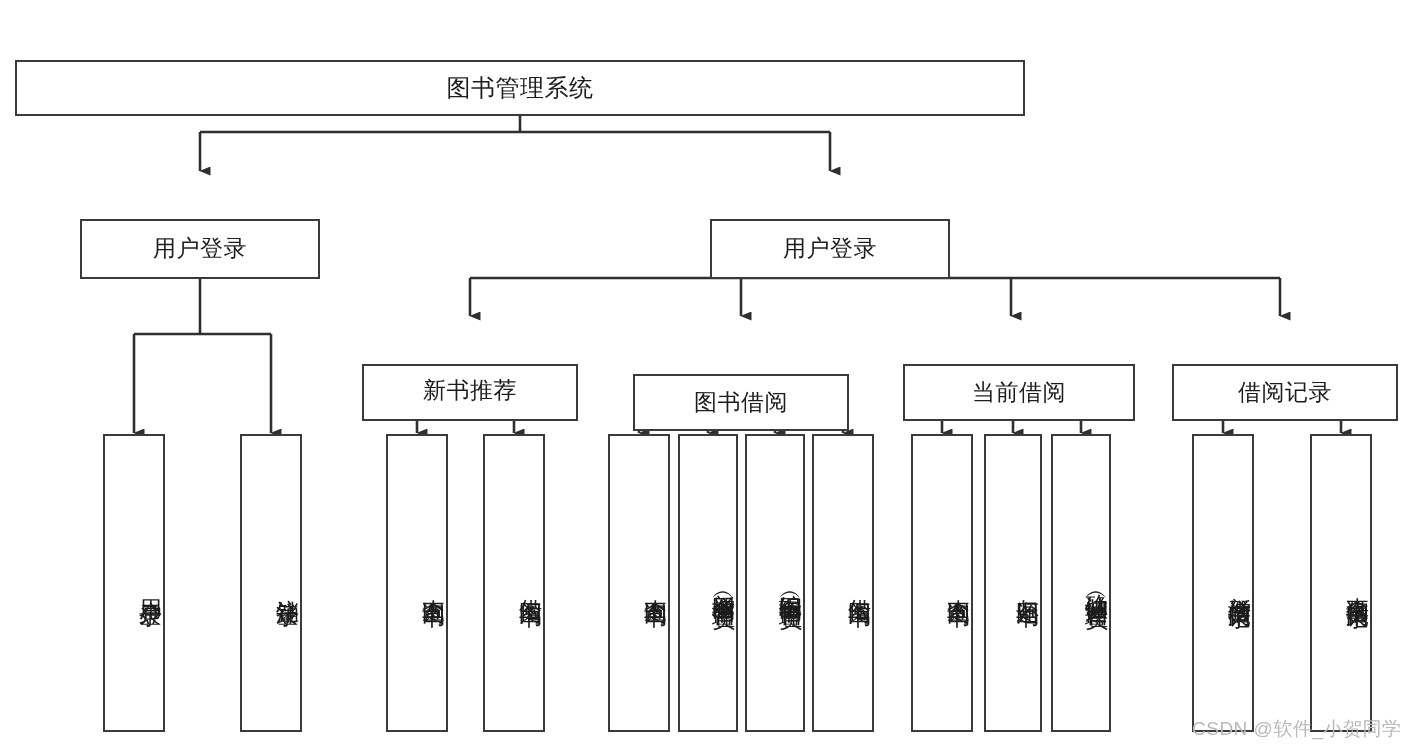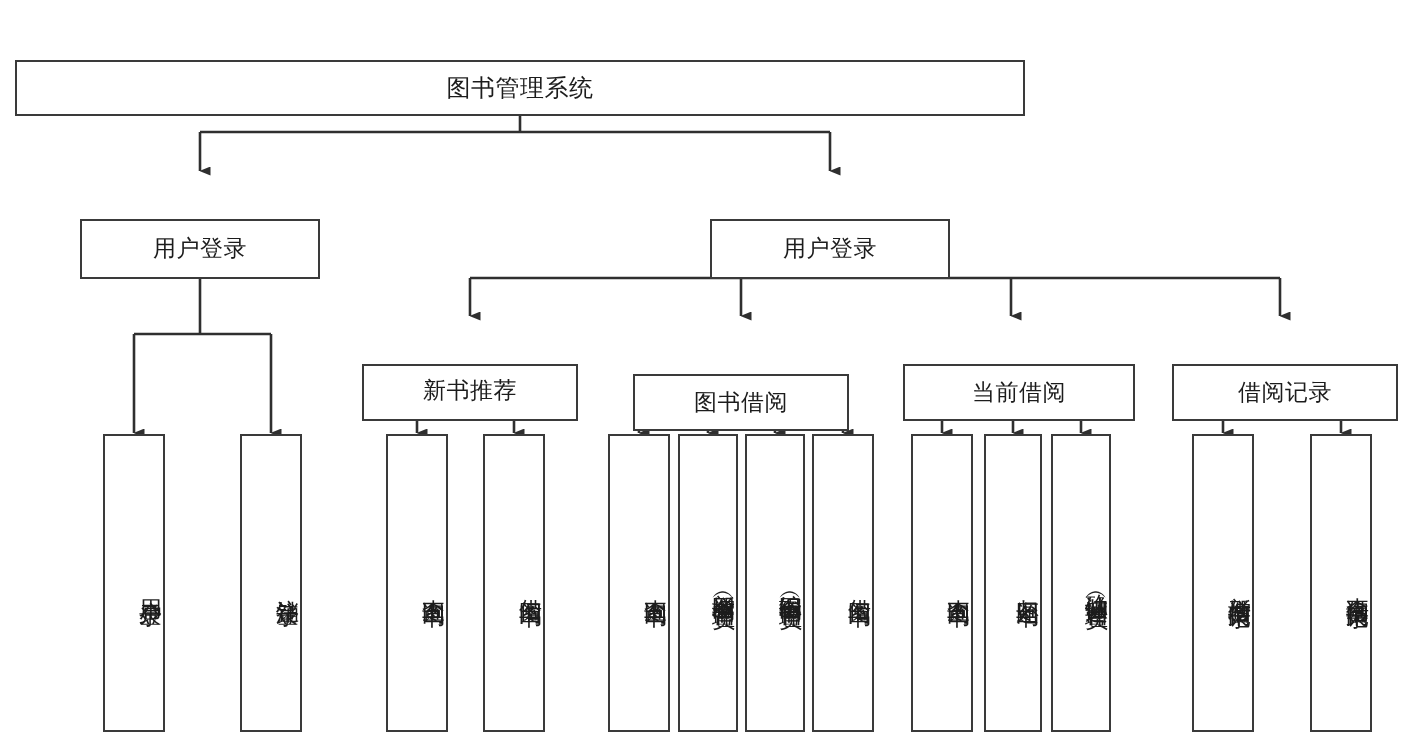--- a/index.html
+++ b/index.html
@@ -171,14 +171,15 @@
         <span class="lbl">确认归还（管理员）</span>
       </div>
       <div class="node v" style="left: 1192px; top: 434px; width: 62px; height: 298px;">
         <span class="lbl">新增借阅记录</span>
       </div>
       <div class="node v" style="left: 1310px; top: 434px; width: 62px; height: 298px;">
         <span class="lbl">查询借阅记录</span>
       </div>
     </div>
 
+  <div class="watermark" style="left: 1192px; top: 716px;">CSDN @软件_小贺同学</div>
 
 </div>
 
 </body></html>

